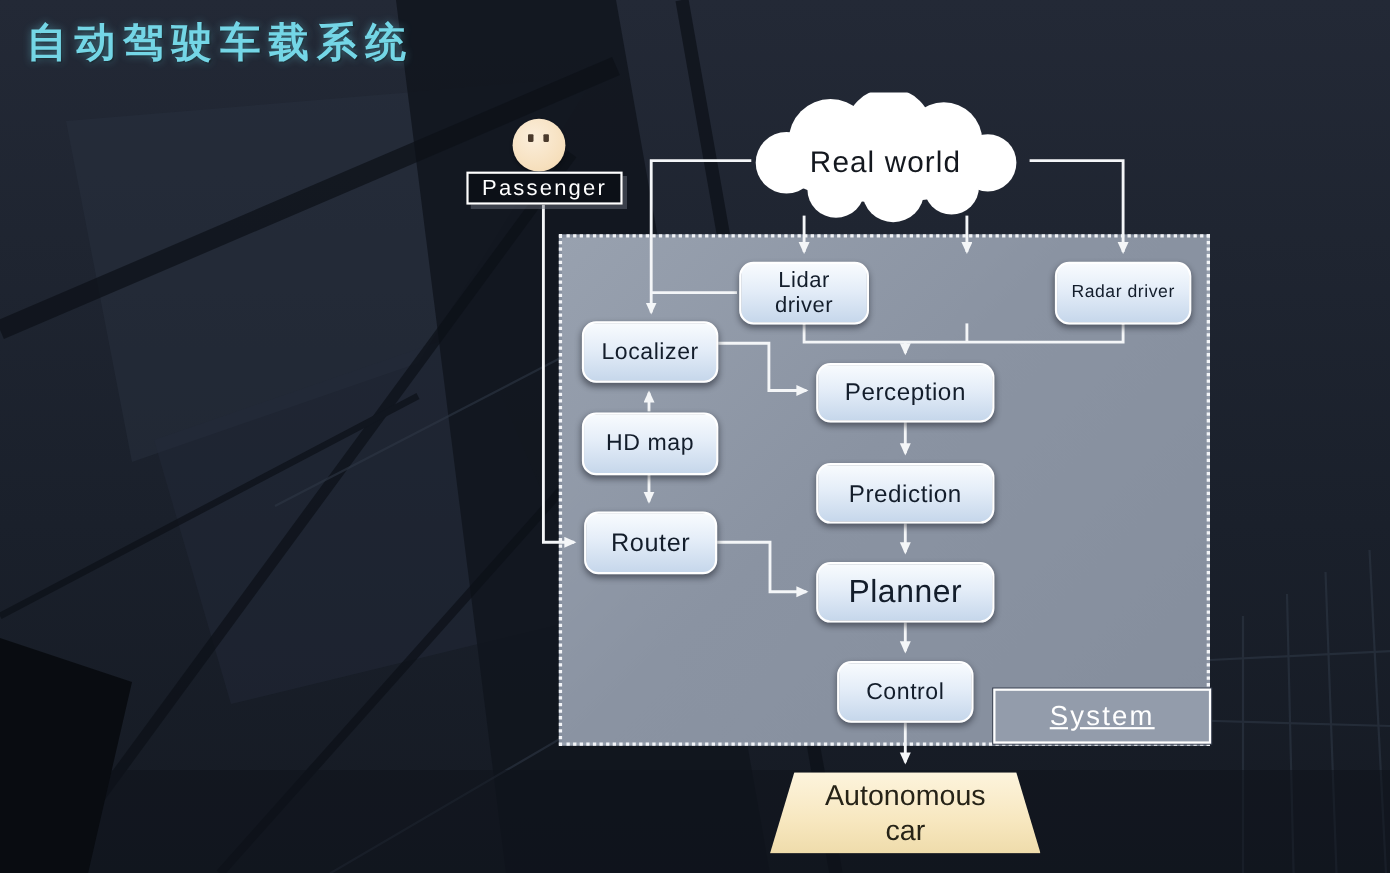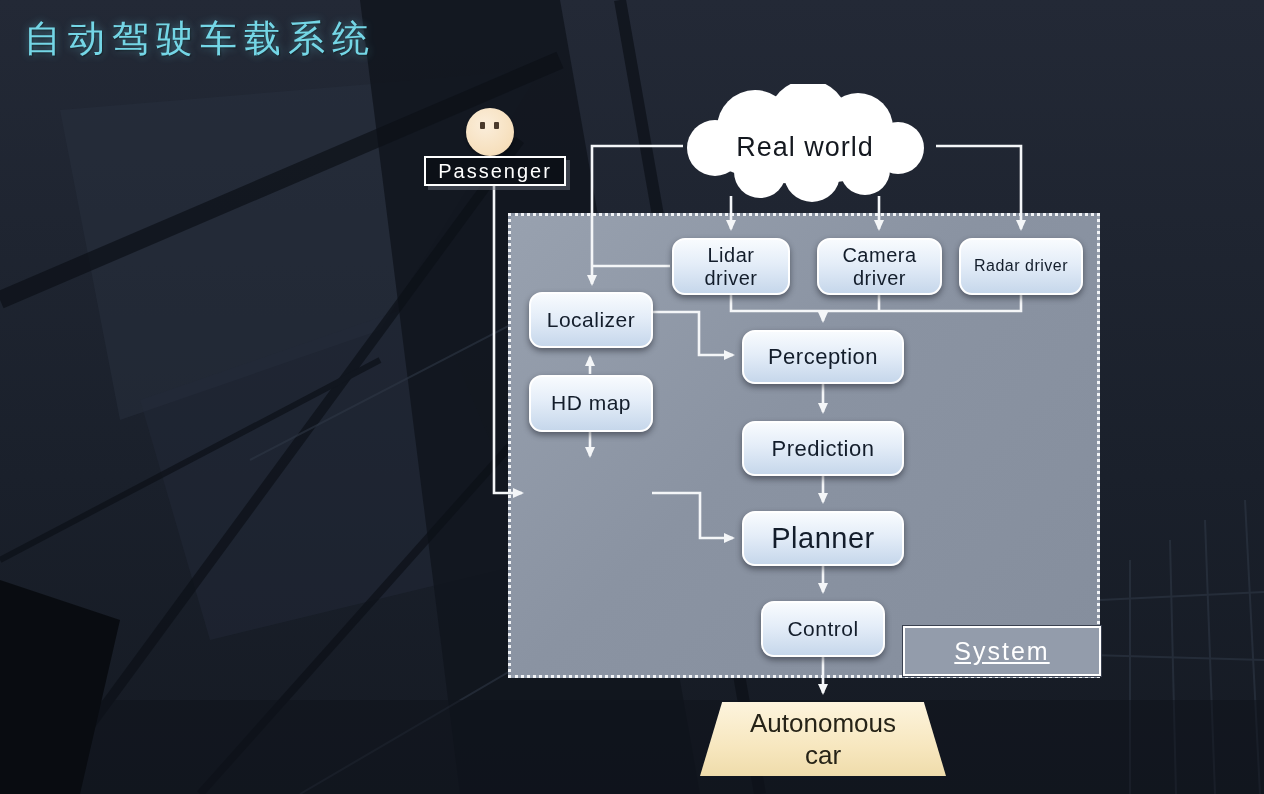--- a/index.html
+++ b/index.html
@@ -5,21 +5,21 @@
   html,body{margin:0;padding:0;background:#10141c;}
   .stage{
     position:relative;width:1264px;height:794px;overflow:hidden;
     font-family:"Liberation Sans", sans-serif;
     background:linear-gradient(180deg,#222835 0%,#1a202b 55%,#161b25 100%);
   }
   .bg{position:absolute;left:0;top:0;width:1264px;height:794px;}
   .title{
     position:absolute;left:24px;top:14px;margin:0;
     font-family:"DejaVu Sans", sans-serif;
-    font-size:37px;font-weight:normal;letter-spacing:7px;
+    font-size:37px;font-weight:bold;letter-spacing:7px;
     color:#74d6e6;text-shadow:0 0 8px rgba(110,215,235,.45), 1px 1px 2px rgba(0,0,0,.6);
   }
   .system-box{
     position:absolute;left:508px;top:213px;width:592px;height:465px;box-sizing:border-box;
     background:linear-gradient(135deg,#98a1af 0%,#8a93a2 45%,#858e9d 100%);
     border:3px dotted #f2f4f7;
   }
   .wires{position:absolute;left:0;top:0;width:1264px;height:794px;pointer-events:none;}
   .cloudSvg{position:absolute;left:660px;top:84px;width:290px;height:122px;}
   .cloudSvg text{
@@ -147,24 +147,24 @@
     <text x="145" y="72" text-anchor="middle">Real world</text>
   </svg>
 
   <div class="face">
     <span class="eye l"></span>
     <span class="eye r"></span>
   </div>
   <div class="passenger">Passenger</div>
 
   <div class="node" style="left:672px;top:238px;width:118px;height:57px;font-size:20px">Lidar driver</div>
-  <div class="node" style="left:817px;top:238px;width:125px;height:57px;font-size:20px">Camera driver</div>
   <div class="node" style="left:959px;top:238px;width:124px;height:57px;font-size:16px">Radar driver</div>
   <div class="node" style="left:529px;top:292px;width:124px;height:56px;font-size:21px">Localizer</div>
   <div class="node" style="left:529px;top:375px;width:124px;height:57px;font-size:21px">HD map</div>
+  <div class="node" style="left:531px;top:465px;width:121px;height:57px;font-size:23px">Router</div>
   <div class="node" style="left:742px;top:330px;width:162px;height:54px;font-size:22px">Perception</div>
   <div class="node" style="left:742px;top:421px;width:162px;height:55px;font-size:22px">Prediction</div>
   <div class="node" style="left:742px;top:511px;width:162px;height:55px;font-size:29px">Planner</div>
   <div class="node" style="left:761px;top:601px;width:124px;height:56px;font-size:21px">Control</div>
 
   <div class="sysLabel">System</div>
 
   <div class="car">
     <span>Autonomous car</span>
   </div>

